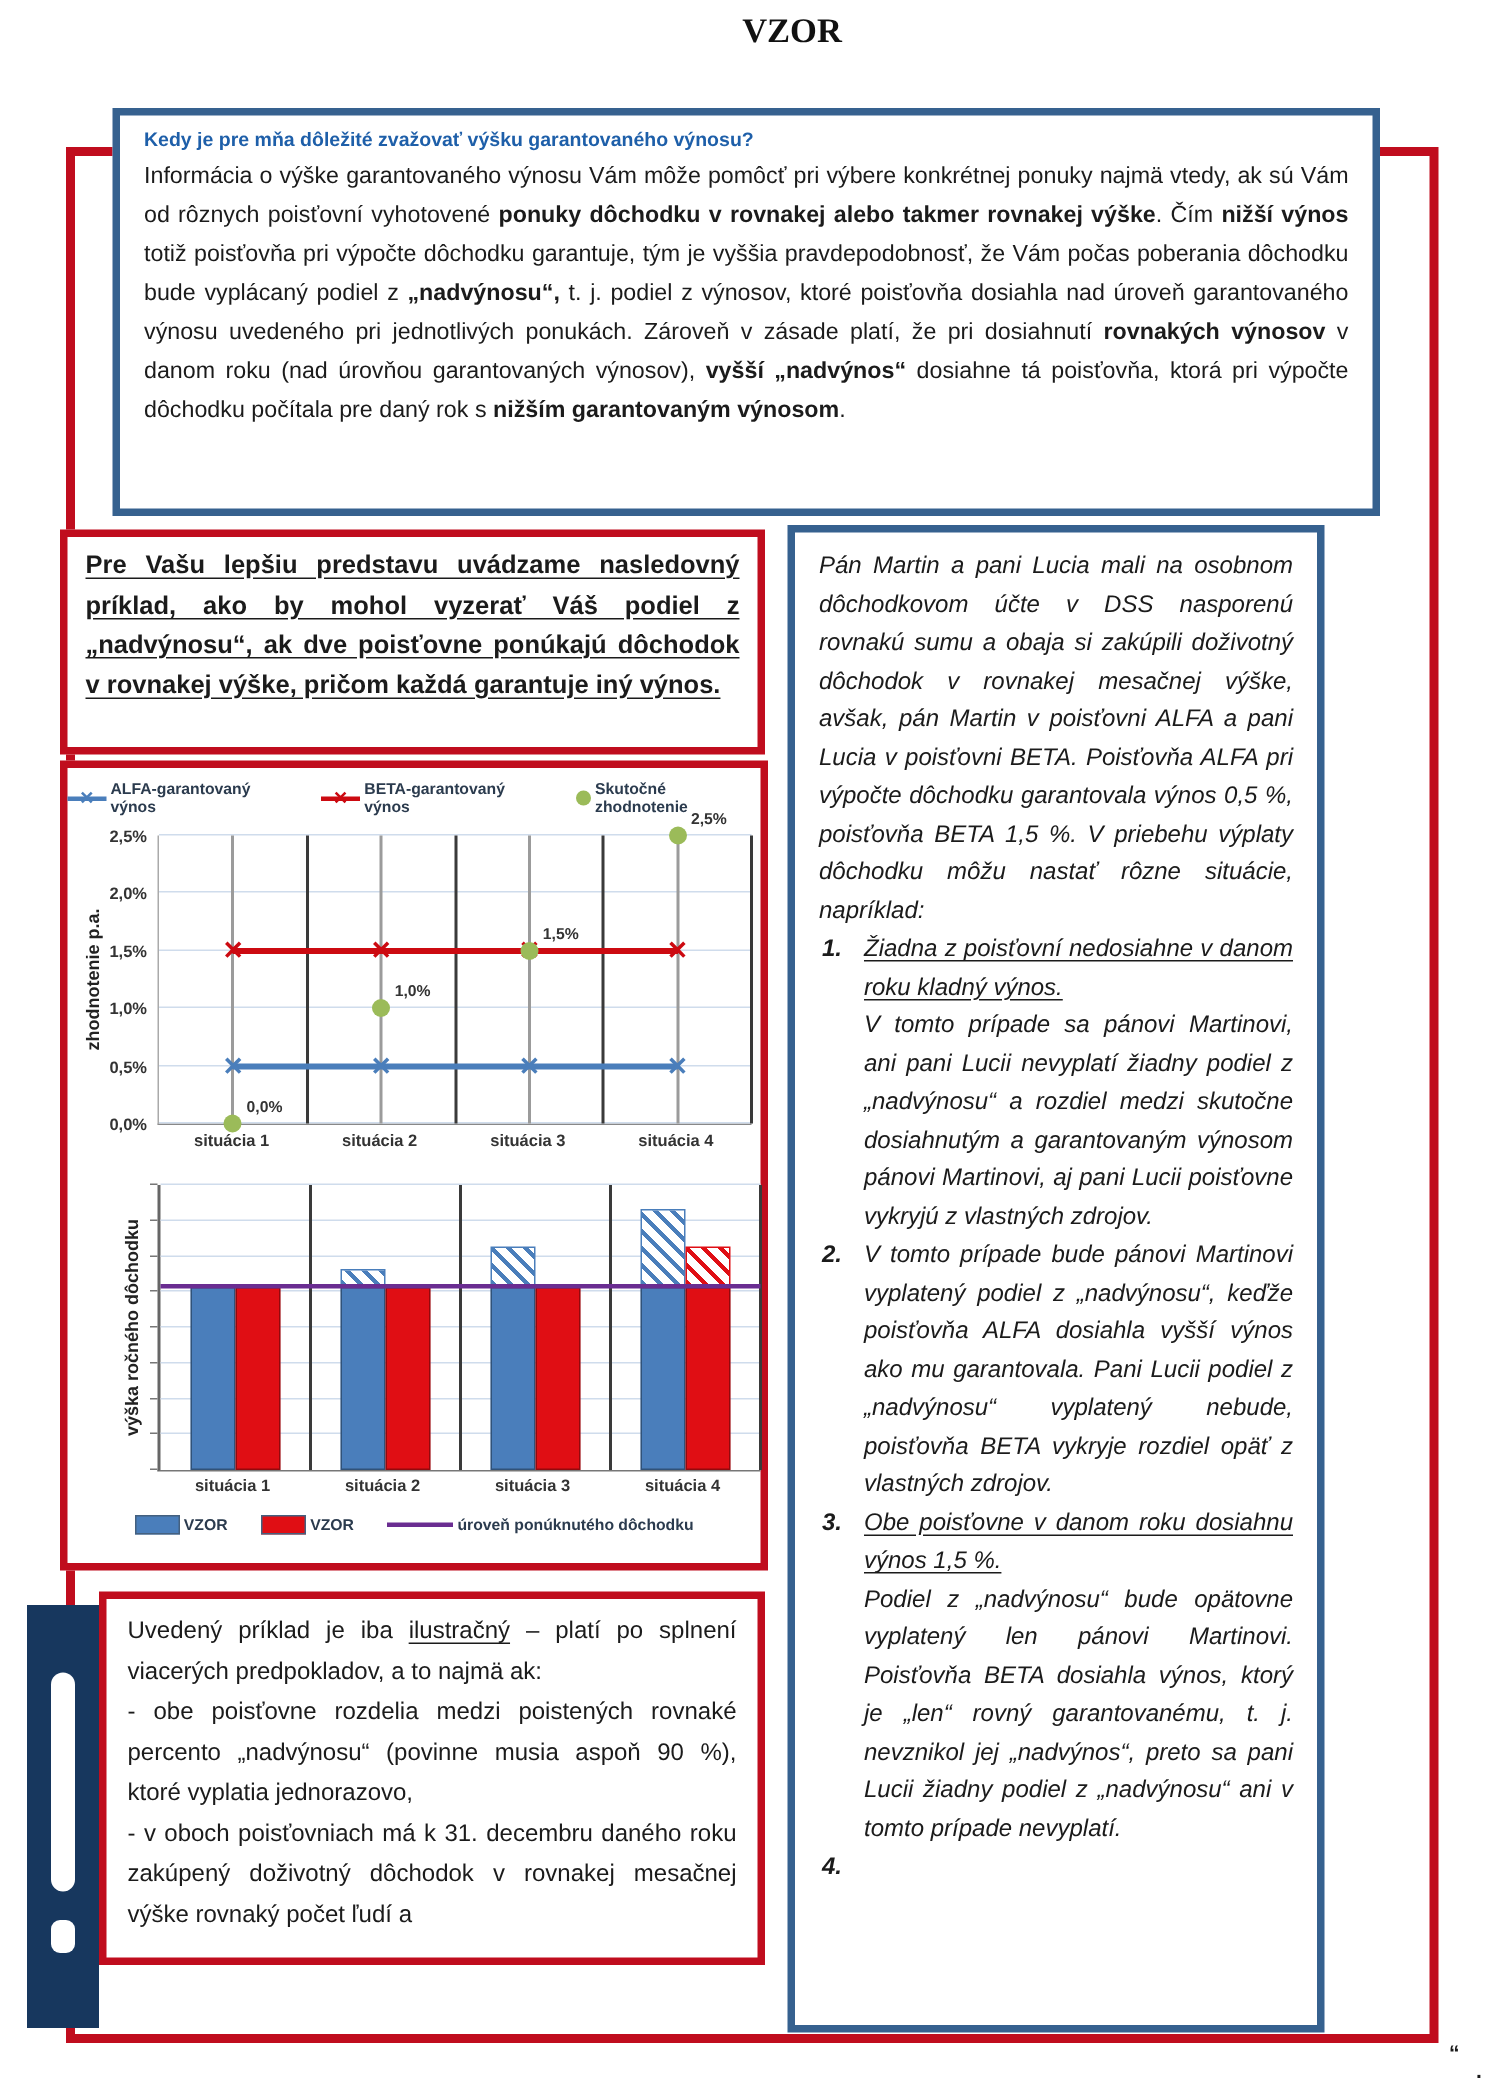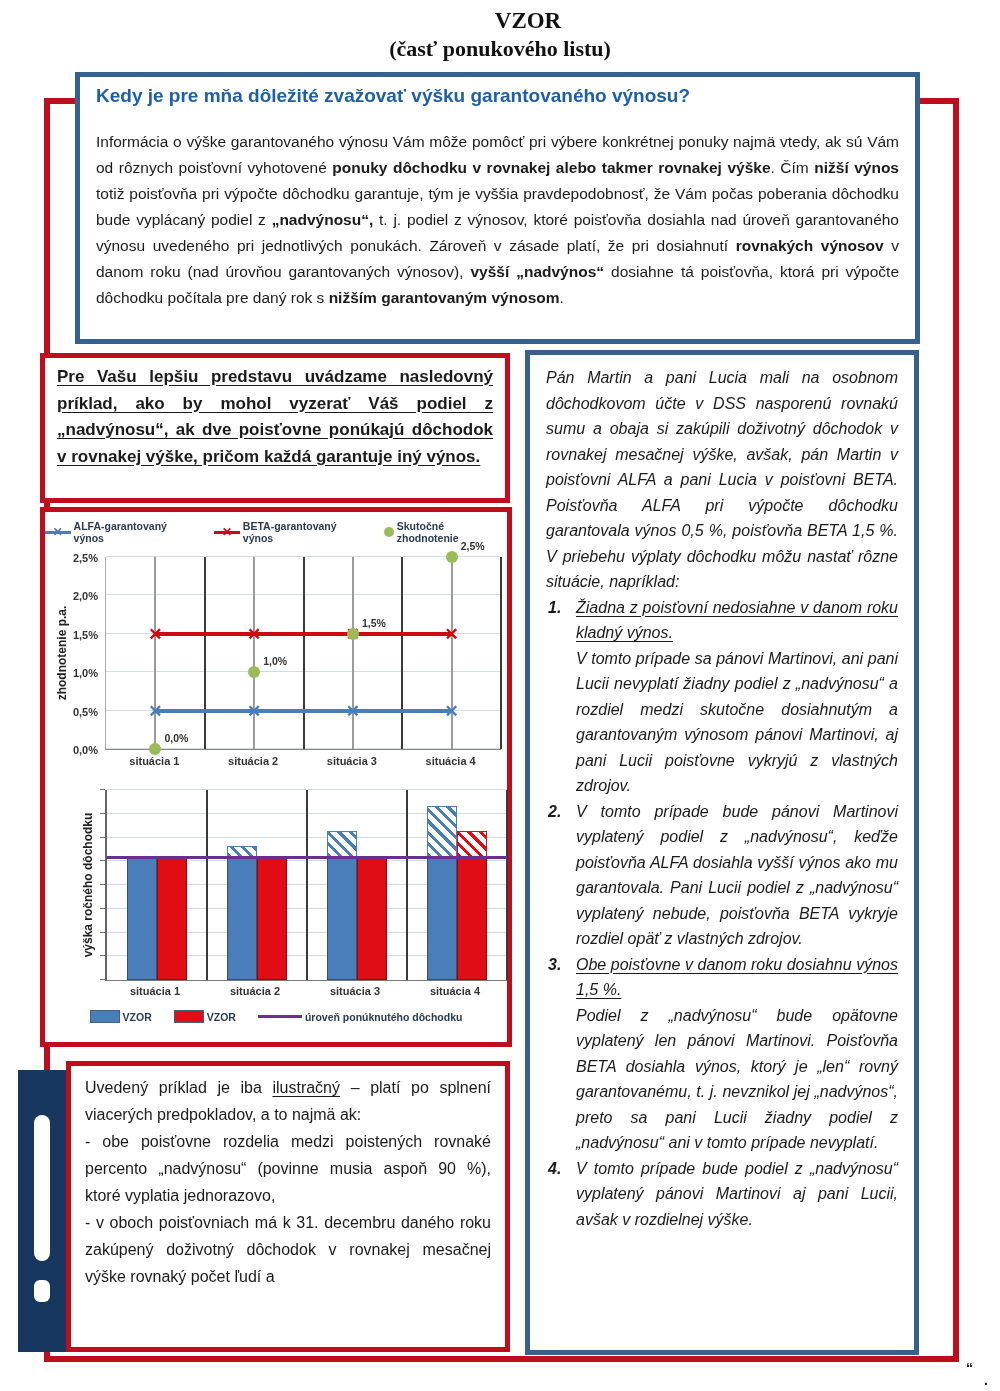--- a/index.html
+++ b/index.html
@@ -9,32 +9,32 @@
   
   #title1,#title2{width:100%;text-align:center;font-family:"Liberation Serif",serif;
         font-weight:bold;color:#111;z-index:3;}
   #title1{top:8px;font-size:23px;padding-left:28px;}
   #title2{top:36px;font-size:22px;}
   
   #redframe{left:44px;top:98px;width:903px;height:1252px;border:6px solid #c00d1e;z-index:0;}
   
   .whitebox{background:#fff;z-index:1;}
   #topbox{left:75px;top:72px;width:845px;height:272px;border:5px solid #36618f;padding:6px 16px;box-sizing:border-box;}
-  #topbox h1{margin:2px 0 22px 0;font-size:19px;color:#1e5fa9;font-weight:bold;}
+  #topbox h1{margin:2px 0 5px 0;font-size:13px;color:#1e5fa9;font-weight:bold;}
   #topbox .para{font-size:15.5px;line-height:26px;text-align:justify;}
   #exbox{left:40px;top:353px;width:470px;height:150px;border:5px solid #c00d1e;padding:6px 12px;box-sizing:border-box;}
   #exbox .para{font-size:17px;font-weight:bold;line-height:26.5px;text-align:justify;
         text-decoration:underline;text-underline-offset:3px;}
   #chartbox{left:40px;top:507px;width:472px;height:540px;border:5px solid #c00d1e;box-sizing:border-box;}
   #notestrip{left:18px;top:1070px;width:48px;height:282px;background:#17375e;z-index:2;}
   #notestrip .bar{position:absolute;left:16px;top:45px;width:16px;height:146px;background:#fff;border-radius:8px;}
   #notestrip .dot{position:absolute;left:16px;top:210px;width:16px;height:22px;background:#fff;border-radius:6px;}
-  #notebox{left:66px;top:1061px;width:444px;height:291px;border:5px solid #c00d1e;padding:8px 14px;box-sizing:border-box;}
+  #notebox{left:66px;top:1061px;width:444px;height:249px;border:5px solid #c00d1e;padding:8px 14px;box-sizing:border-box;}
   #notebox .para{font-size:16px;line-height:27px;text-align:justify;white-space:pre-line;}
-  #rightbox{left:525px;top:350px;width:394px;height:1005px;border:5px solid #36618f;
+  #rightbox{left:525px;top:350px;width:358px;height:1005px;border:5px solid #36618f;
         padding:10px 16px;box-sizing:border-box;font-style:italic;}
   #rightbox .para{font-size:16px;line-height:25.5px;text-align:justify;}
   .rp-item{position:relative;padding-left:30px;font-size:16px;line-height:25.5px;}
   .rp-num{position:absolute;left:2px;top:0;font-weight:bold;}
   .rp-head{text-align:justify;text-decoration:underline;text-underline-offset:3px;}
   .rp-body{text-align:justify;}
   
   .rb{font-weight:bold;} .ru{text-decoration:underline;text-underline-offset:3px;}
   
   #stray-quote{left:966px;top:1360px;font-size:14px;font-weight:bold;z-index:3;}
@@ -69,21 +69,20 @@
         font-size:10.5px;font-weight:bold;color:#2b3b4e;align-items:center;}
   .sw{width:30px;height:13px;display:inline-block;border:1px solid #44607f;box-sizing:border-box;}
   .lline{width:44px;height:3px;display:inline-block;}
 </style>
 </head>
 <body>
 
 <div id="page">
 
   <div class="abs" id="title1">VZOR</div>
-  <div class="abs" id="title2">(časť ponukového listu)</div>
 
   <div class="abs" id="redframe"></div>
 
   <div class="abs whitebox" id="topbox">
     <h1>Kedy je pre mňa dôležité zvažovať výšku garantovaného výnosu?</h1>
     <div class="para"><span class="">Informácia o výške garantovaného výnosu Vám môže pomôcť pri výbere konkrétnej ponuky najmä vtedy, ak sú Vám od rôznych poisťovní vyhotovené </span><span class="rb">ponuky dôchodku v rovnakej alebo takmer rovnakej výške</span><span class="">. Čím </span><span class="rb">nižší výnos</span><span class=""> totiž poisťovňa pri výpočte dôchodku garantuje, tým je vyššia pravdepodobnosť, že Vám počas poberania dôchodku bude vyplácaný podiel z </span><span class="rb">„nadvýnosu“,</span><span class=""> t. j. podiel z výnosov, ktoré poisťovňa dosiahla nad úroveň garantovaného výnosu uvedeného pri jednotlivých ponukách. Zároveň v zásade platí, že pri dosiahnutí </span><span class="rb">rovnakých výnosov</span><span class=""> v danom roku (nad úrovňou garantovaných výnosov), </span><span class="rb">vyšší „nadvýnos“</span><span class=""> dosiahne tá poisťovňa, ktorá pri výpočte dôchodku počítala pre daný rok s </span><span class="rb">nižším garantovaným výnosom</span><span class="">.</span></div>
   </div>
 
   <div class="abs whitebox" id="exbox">
     <div class="para">Pre Vašu lepšiu predstavu uvádzame nasledovný príklad, ako by mohol vyzerať Váš podiel z „nadvýnosu“, ak dve poisťovne ponúkajú dôchodok v rovnakej výške, pričom každá garantuje iný výnos.</div>
@@ -239,21 +238,20 @@
           <span class="rp-num">2.</span>
           <div class="rp-body">V tomto prípade bude pánovi Martinovi vyplatený podiel z „nadvýnosu“, keďže poisťovňa ALFA dosiahla vyšší výnos ako mu garantovala. Pani Lucii podiel z „nadvýnosu“ vyplatený nebude, poisťovňa BETA vykryje rozdiel opäť z vlastných zdrojov.</div>
         </div>
         <div class="rp-item">
           <span class="rp-num">3.</span>
           <div class="rp-head">Obe poisťovne v danom roku dosiahnu výnos 1,5 %.</div>
           <div class="rp-body">Podiel z „nadvýnosu“ bude opätovne vyplatený len pánovi Martinovi. Poisťovňa BETA dosiahla výnos, ktorý je „len“ rovný garantovanému, t. j. nevznikol jej „nadvýnos“, preto sa pani Lucii žiadny podiel z „nadvýnosu“ ani v tomto prípade nevyplatí.</div>
         </div>
         <div class="rp-item">
           <span class="rp-num">4.</span>
-          <div class="rp-body">V tomto prípade bude podiel z „nadvýnosu“ vyplatený pánovi Martinovi aj pani Lucii, avšak v rozdielnej výške.</div>
         </div>
       </div>
   </div>
 
   <div class="abs" id="stray-quote">“</div>
   <div class="abs" id="stray-period">.</div>
 
 </div>
 
 </body></html>

